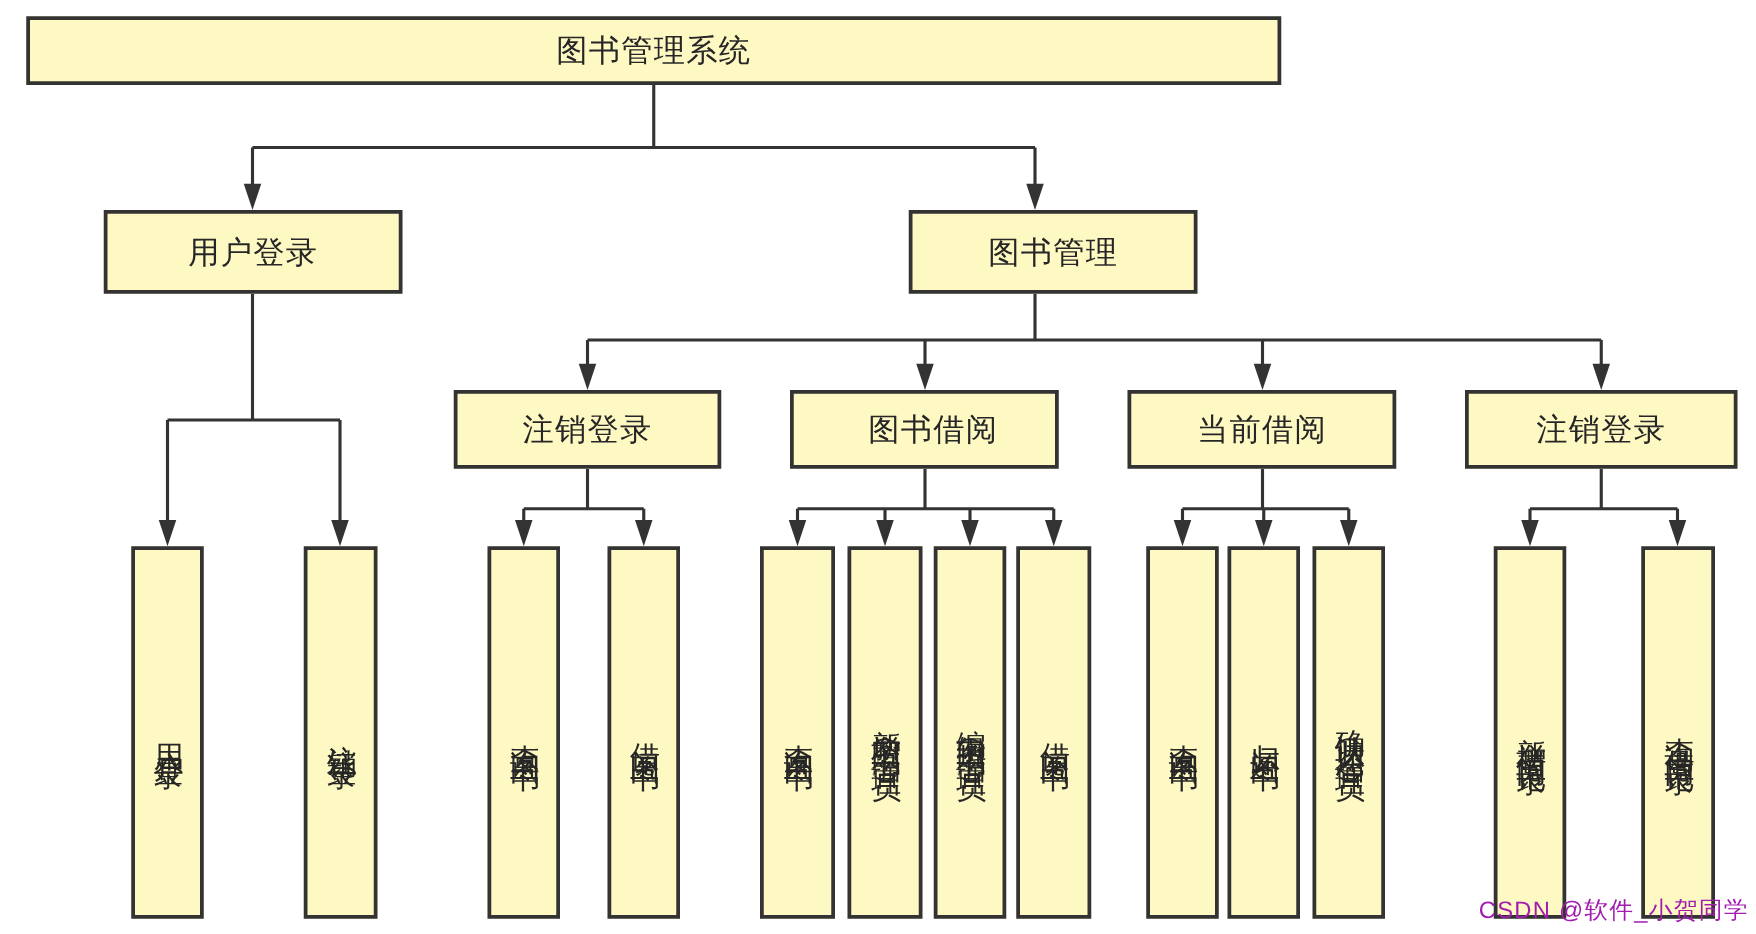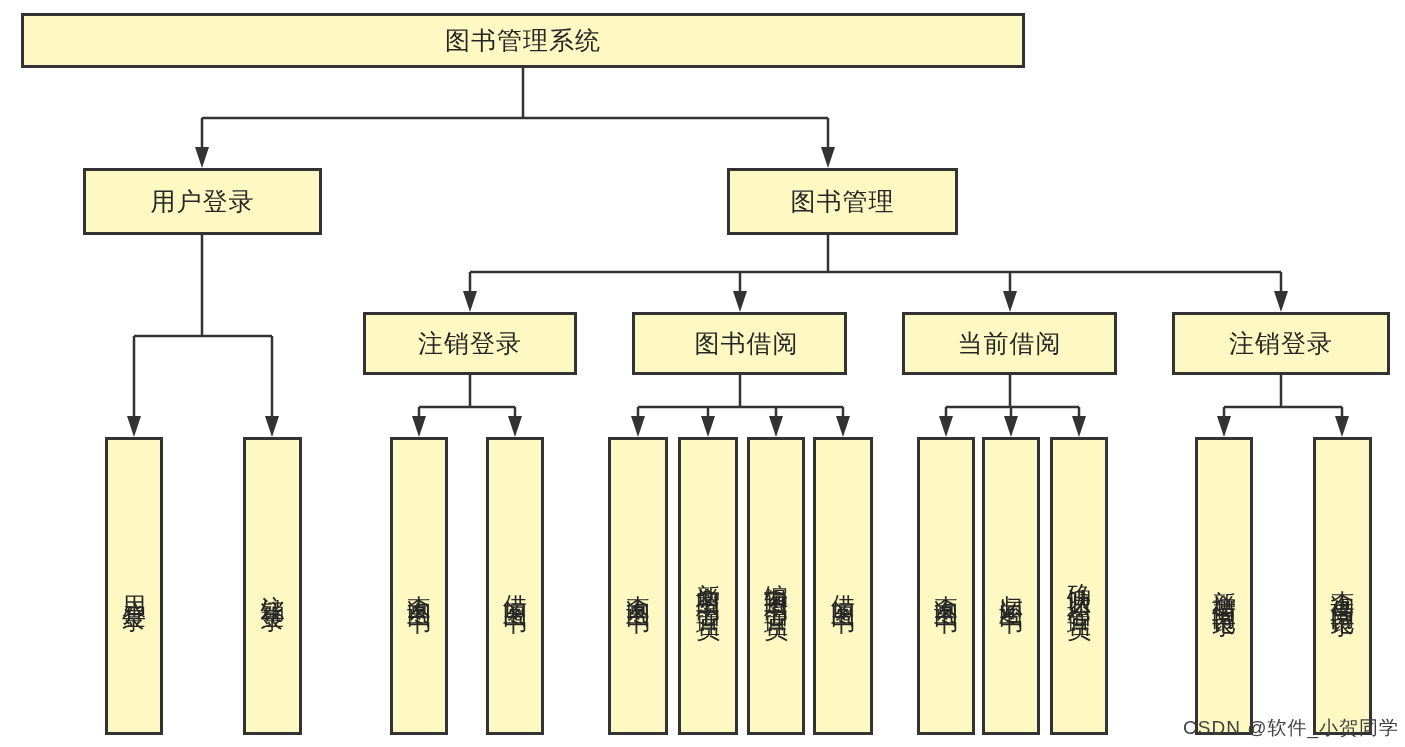--- a/index.html
+++ b/index.html
@@ -45,21 +45,21 @@
     text-orientation: mixed;
     letter-spacing: 5px;
     line-height: 1;
     white-space: nowrap;
   }
   .watermark {
     position: absolute;
     right: 6px;
     bottom: 6px;
     font-size: 19px;
-    color: #404040;
+    color: #a21caf;
     z-index: 3;
     letter-spacing: 1px;
     white-space: nowrap;
   }
 </style>
 </head>
 <body>
 
 <div class="stage">
 

